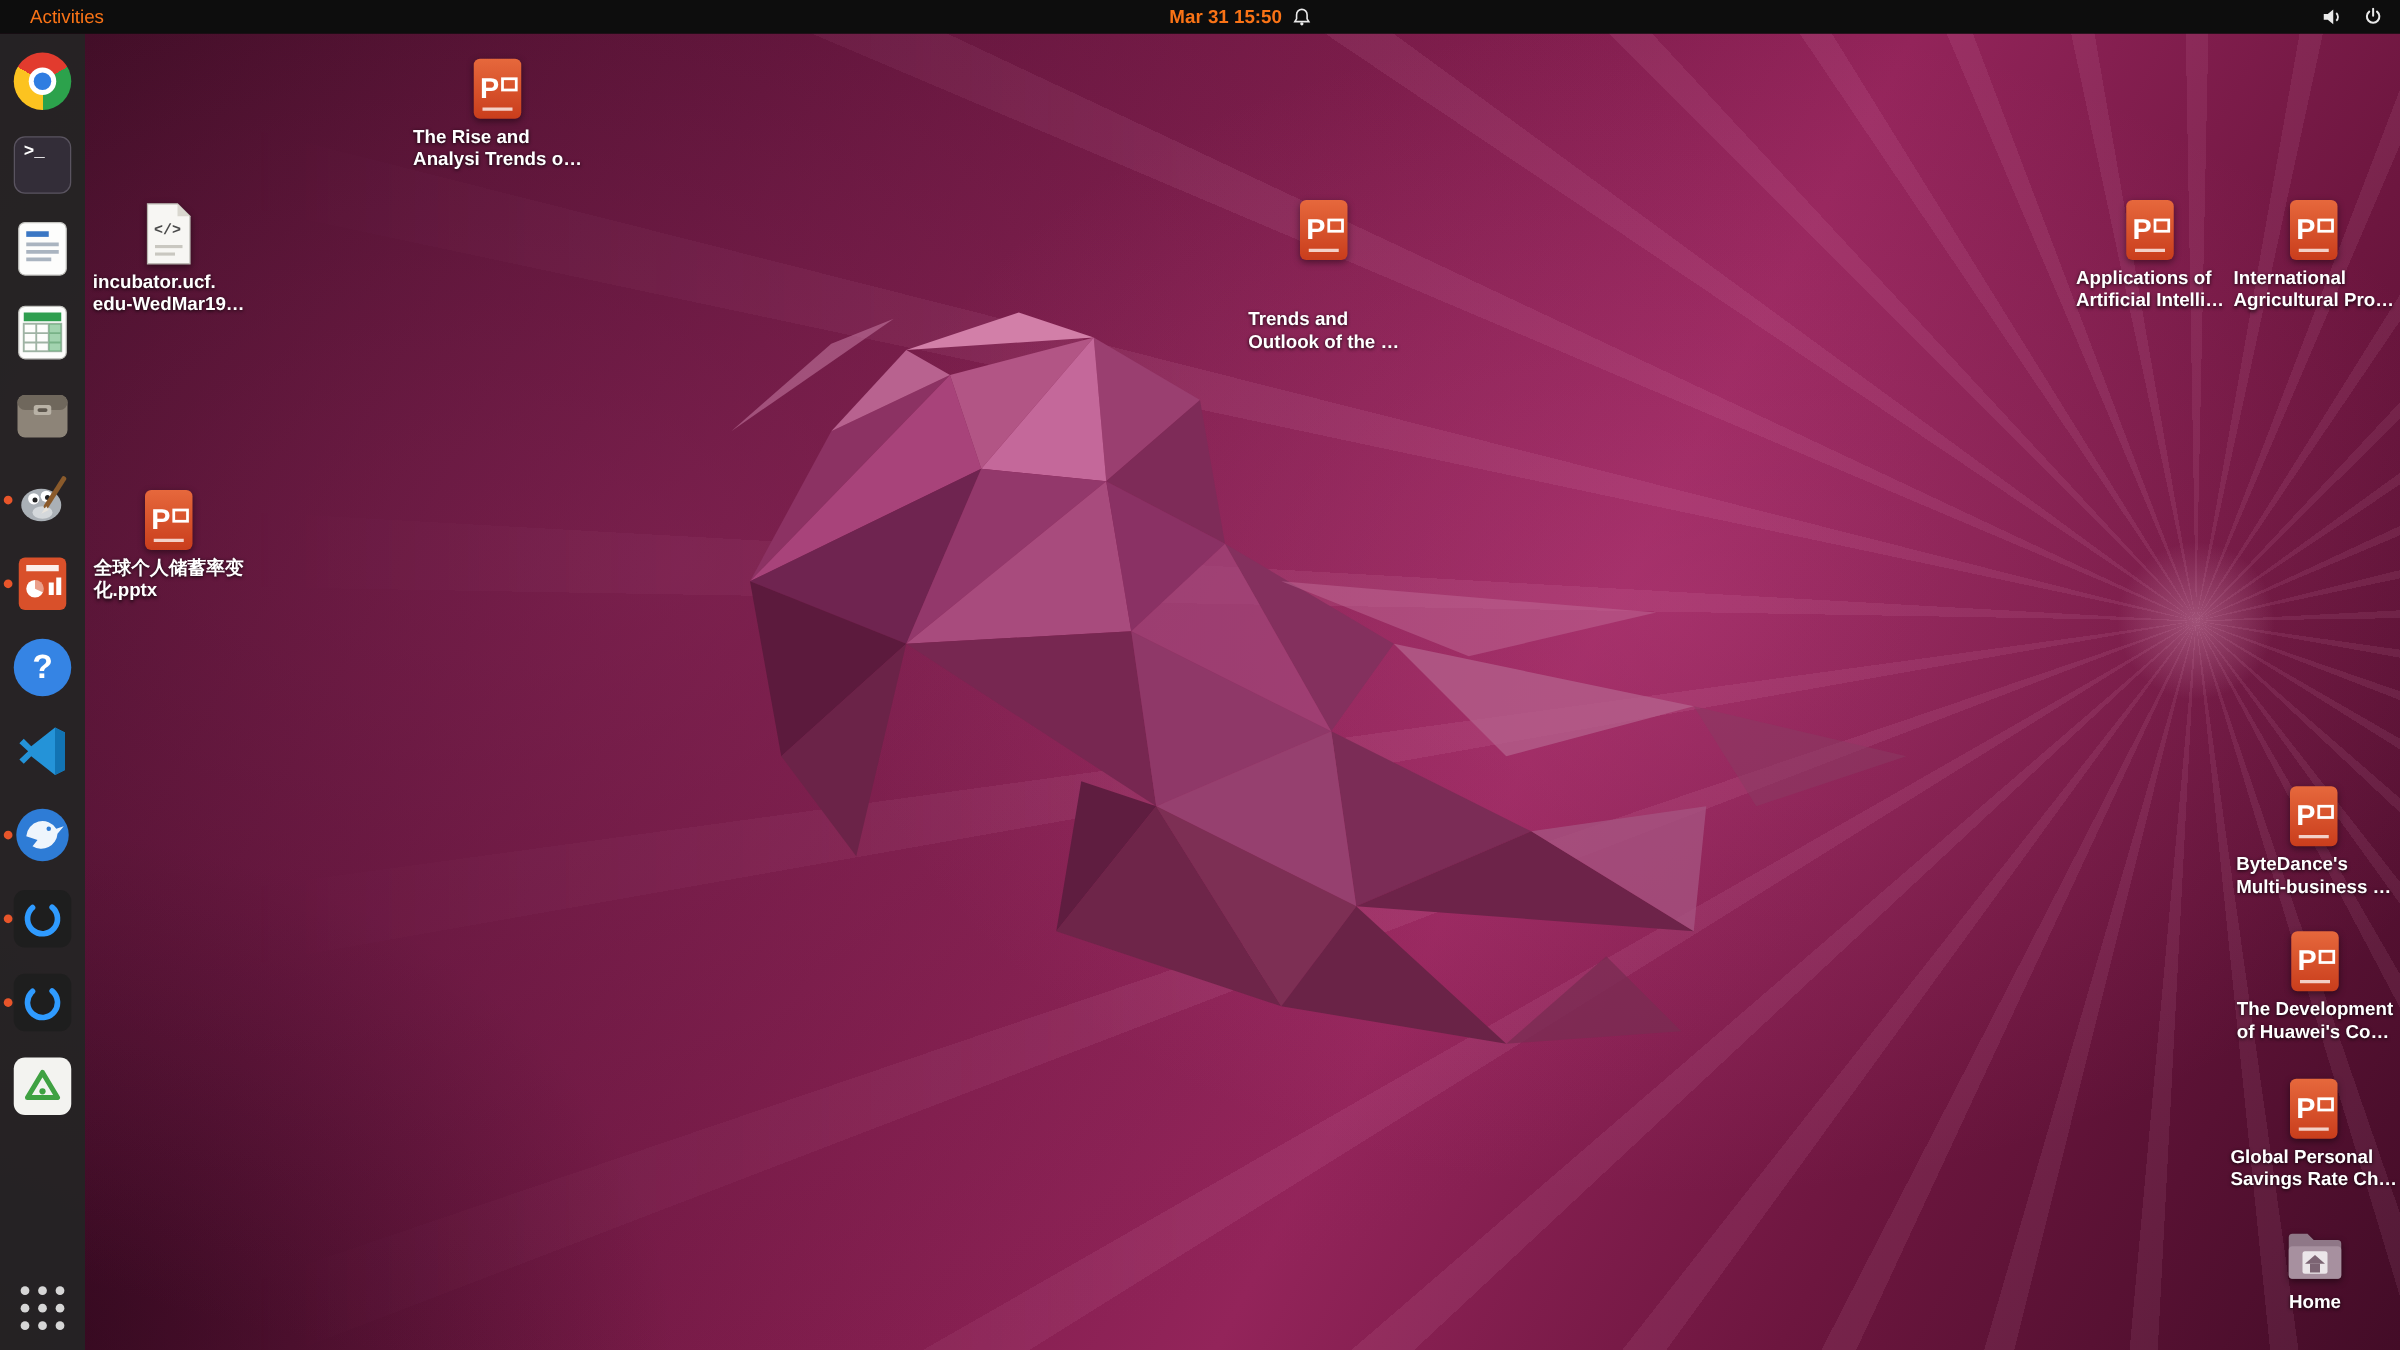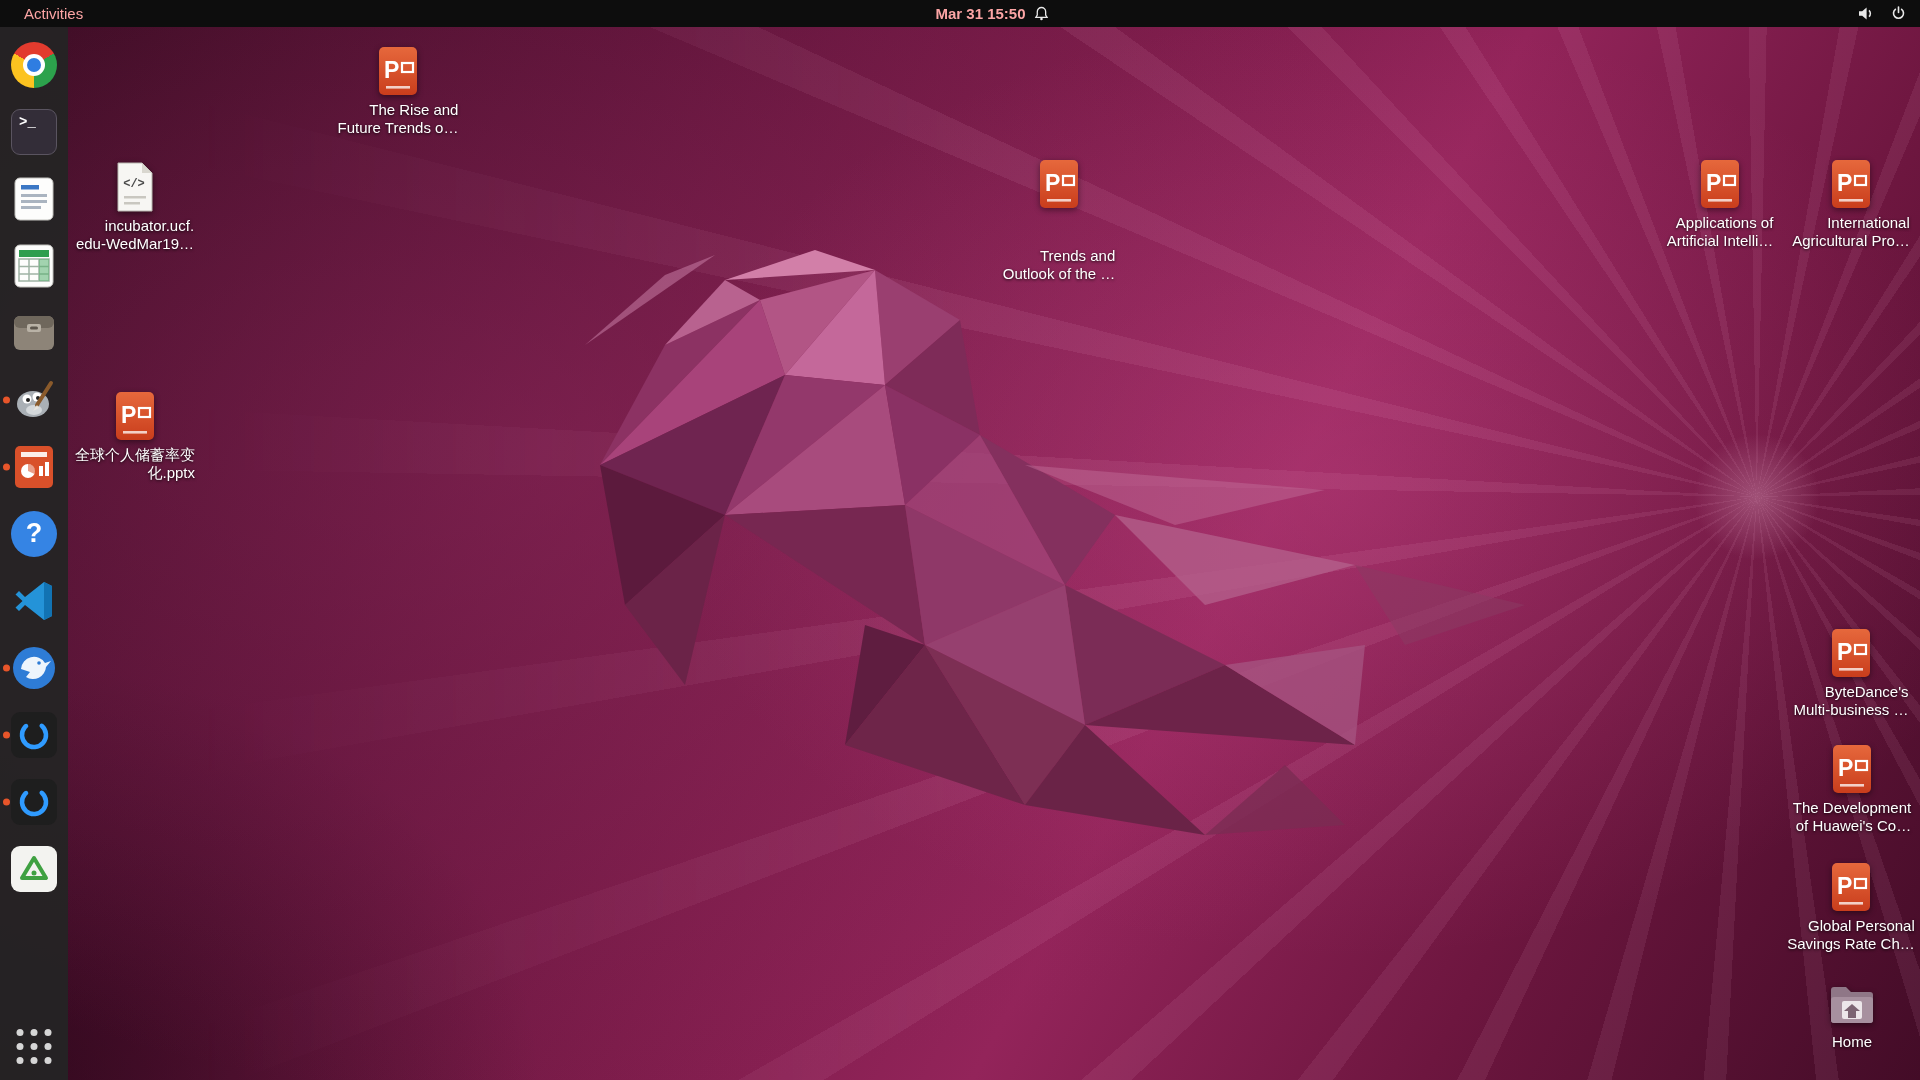--- a/index.html
+++ b/index.html
@@ -19,21 +19,21 @@
   .rays { position:absolute; inset:0; z-index:0;
     background: repeating-conic-gradient(from 150deg at 91.5% 46%,
        rgba(255,185,220,0.085) 0deg 2.2deg, rgba(255,185,220,0) 2.2deg 11deg);
     -webkit-mask-image: linear-gradient(to left, #000 50%, transparent 90%);
             mask-image: linear-gradient(to left, #000 50%, transparent 90%);
   }
   .jellyfish { position:absolute; inset:0; z-index:0; pointer-events:none; }
 
   
   .topbar { position:absolute; top:0; left:0; right:0; height:27px; background:#0d0d0d;
-            z-index:10; color:#fca5a5; font-size:15px; display:flex; align-items:center; }
+            z-index:10; color:#f97316; font-size:15px; display:flex; align-items:center; }
   .activities { margin-left:12px; padding:2px 12px; border-radius:14px; cursor:pointer; }
   .clock-area { position:absolute; left:50%; transform:translateX(-50%); display:flex;
                 align-items:center; gap:9px; cursor:pointer; font-weight:bold;margin-left:32px; }
   .status { position:absolute; right:8px; top:0; height:27px; display:flex; gap:16px;
             align-items:center; padding-right:6px; }
   .status svg { display:block; cursor:pointer; }
 
   
   .dock { position:absolute; top:27px; left:0; bottom:0; width:68px;
           background:rgba(36,36,36,0.94); z-index:5; display:flex; flex-direction:column;
@@ -56,22 +56,22 @@
   .soft-box { width:46px; height:46px; border-radius:9px; background:#f3f3f0;
               display:flex; align-items:center; justify-content:center; }
   .app-grid { position:absolute; bottom:16px; left:50%; transform:translateX(-50%);
               display:grid; grid-template-columns:repeat(3,7px); grid-gap:7px; cursor:pointer; }
   .app-grid i { width:7px; height:7px; border-radius:50%; background:#d6d6d6; }
 
   
   .desktop-icon { position:absolute; width:164px; transform:translateX(-50%); z-index:2;
                   display:flex; flex-direction:column; align-items:center; gap:3px; cursor:pointer; }
   .di-icon { filter:drop-shadow(0 2px 3px rgba(0,0,0,0.45)); }
-  .di-label { text-align:right; color:#ffffff; font-size:15px; line-height:18px;
-              text-shadow:0 1px 3px rgba(0,0,0,0.85); }
+  .di-label { text-align:left; color:#ffffff; font-size:15px; line-height:18px;
+              text-shadow:0 1px 3px rgba(0,0,0,0.85);font-weight:bold; }
   .di-label span { display:block; }
 </style>
 </head>
 <body>
 
 <div class="screen">
 
   <div class="wallpaper"></div>
   <div class="rays"></div>
   <svg class="jellyfish" width="1920" height="1080" viewBox="0 0 1920 1080">
@@ -284,21 +284,21 @@
         <i></i>
     </div>
   </div>
 
   <div class="desktop-icon" style="left:398px; top:44px;">
     <svg class="di-icon" width="46" height="54">
         <use href="#sym-ppt"></use>
       </svg>
     <div class="di-label">
       <span>The Rise and</span>
-        <span>Future Trends o…</span>
+        <span>Analysi Trends o…</span>
     </div>
   </div>
 
   <div class="desktop-icon" style="left:135px; top:160px;">
     <svg class="di-icon" width="46" height="54">
         <use href="#sym-code"></use>
       </svg>
     <div class="di-label">
       <span>incubator.ucf.</span>
         <span>edu-WedMar19…</span>

